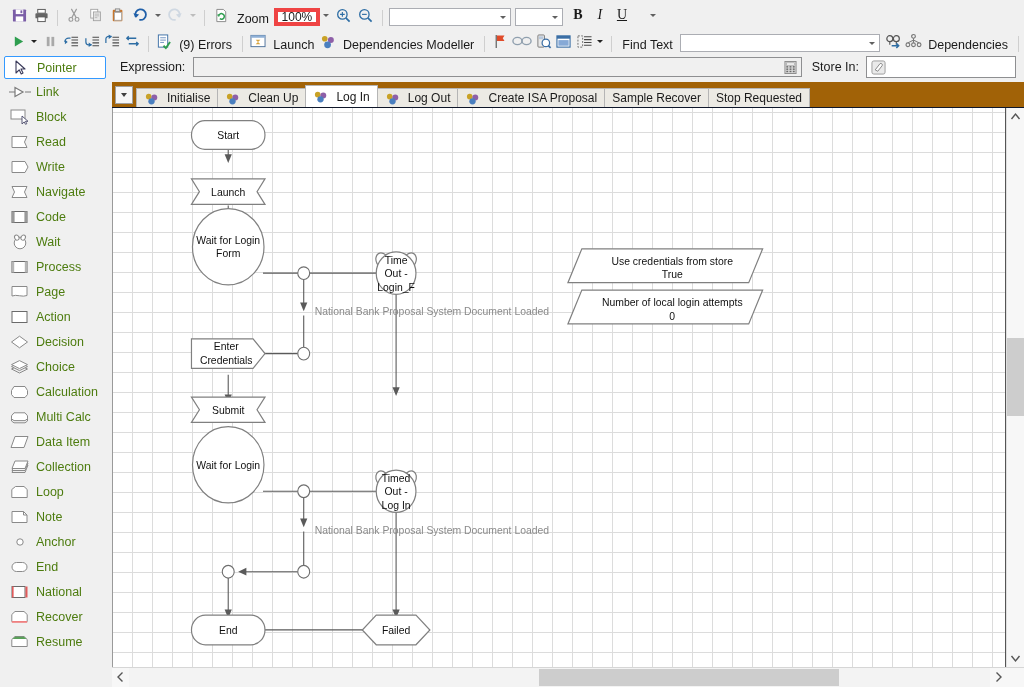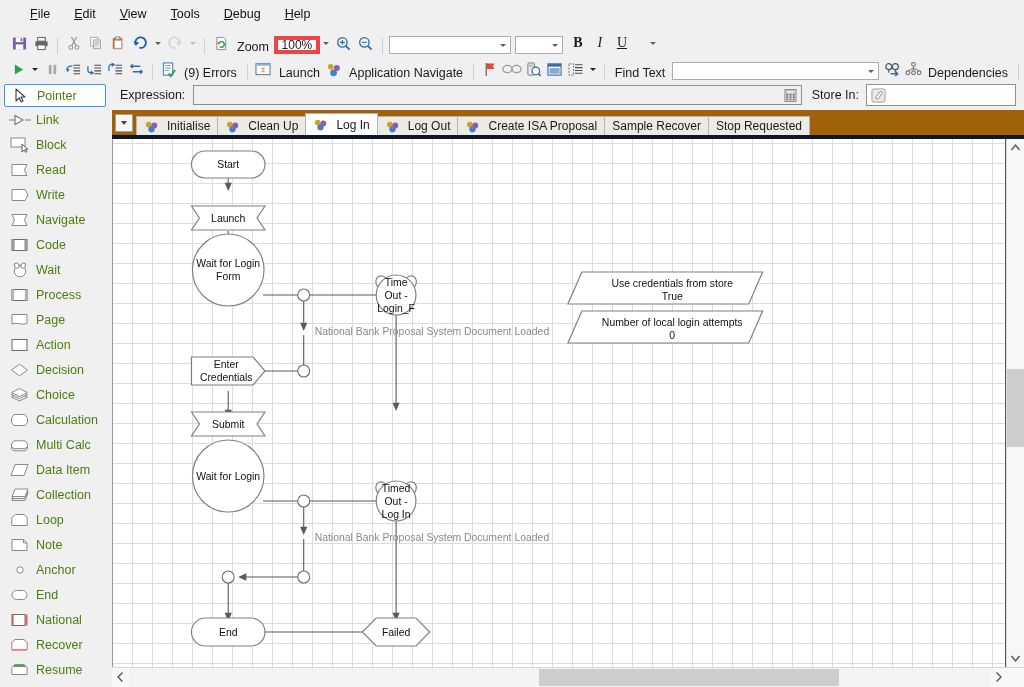--- a/index.html
+++ b/index.html
@@ -52,21 +52,21 @@
 
   
   .rightpane{flex:1 1 auto;display:flex;flex-direction:column;min-width:0;background:#a16207;}
   .tabstrip{height:25px;display:flex;align-items:flex-end;flex:0 0 auto;padding-left:1px;}
   .tabs-arrow{width:18px;height:18px;border:1px solid #a0a0a0;background:#f6f6f6;display:flex;align-items:center;justify-content:center;margin:0 3px 3px 2px;box-sizing:border-box;}
   .tab{height:19px;display:flex;align-items:center;padding:0 7px;border:1px solid #b5b5b5;border-bottom:none;background:#eceae4;font-size:12px;margin-right:-1px;box-sizing:border-box;cursor:default;white-space:nowrap;}
   .tab.active{background:#ffffff;height:22px;font-weight:normal;position:relative;z-index:3;}
   .tab-ico{width:15px;height:13px;margin-right:4px;display:block;}
 
   
-  .canvaswrap{flex:1 1 auto;display:flex;min-height:0;position:relative;border-top:4px solid #0f172a;}
+  .canvaswrap{flex:1 1 auto;display:flex;min-height:0;position:relative;border-top:1px solid #0f172a;}
   .canvas{flex:1 1 auto;position:relative;overflow:hidden;background:#fff;
      background-image:linear-gradient(to right,#dcdcdc 1px,transparent 1px),
                       linear-gradient(to bottom,#dcdcdc 1px,transparent 1px);
      background-size:20px 20px;background-position:-1px 4px;
      border-left:1px solid #9a9a9a;border-right:1px solid #555;}
   .vscroll{width:17px;flex:0 0 auto;background:#f7f7f7;display:flex;flex-direction:column;justify-content:space-between;align-items:center;border-left:1px solid #dfdfdf;}
   .sb-arrow{width:17px;height:17px;display:flex;align-items:center;justify-content:center;color:#5a5a5a;font-size:9px;}
   .vthumb{position:absolute;right:0;width:17px;background:#cdcdcd;}
   .hscrollrow{height:19px;flex:0 0 auto;display:flex;align-items:stretch;background:#f7f7f7;border-top:1px solid #d6d6d6;}
   .hscroll{flex:1 1 auto;position:relative;background:#f3f3f3;}
@@ -79,28 +79,20 @@
   .linklabel{font-family:"Liberation Sans",sans-serif;font-size:10.5px;fill:#8a8a8a;}
   .shape{fill:#fff;stroke:#808080;stroke-width:1.2;}
   .conn{stroke:#5a5a5a;stroke-width:1.1;fill:none;}
   .anchor{fill:#fff;stroke:#6e6e6e;stroke-width:1.1;}
 </style>
 </head>
 <body>
 
 <div class="app">
 
-  <div class="menubar">
-    <div class="mi"><u>F</u>ile</div>
-    <div class="mi"><u>E</u>dit</div>
-    <div class="mi"><u>V</u>iew</div>
-    <div class="mi"><u>T</u>ools</div>
-    <div class="mi"><u>D</u>ebug</div>
-    <div class="mi"><u>H</u>elp</div>
-  </div>
 
   <div class="toolbar">
     <div class="tb-btn">
       <svg width="15" height="15" viewBox="0 0 16 16">
           <rect x="1" y="1.5" width="14" height="13" rx="1" fill="#7b5ea7"></rect>
           <rect x="4" y="1.5" width="8" height="5" fill="#fff"></rect>
           <rect x="9" y="2.5" width="2" height="3" fill="#7b5ea7"></rect>
           <rect x="4" y="9" width="8" height="5.5" fill="#fff"></rect>
         </svg>
     </div>
@@ -262,21 +254,21 @@
         </svg>
     </div>
     <div class="tb-label">Launch</div>
     <div class="tb-btn" style="width:20px">
       <svg width="17" height="15" viewBox="0 0 18 16">
           <circle cx="5" cy="5" r="3" fill="#c9a227"></circle>
           <circle cx="11.5" cy="6.5" r="3.2" fill="#8e5fa8"></circle>
           <circle cx="8" cy="11.5" r="3.6" fill="#4a7fbf"></circle>
         </svg>
     </div>
-    <div class="tb-label">Application Navigate</div>
+    <div class="tb-label">Dependencies Modeller</div>
     <div class="tb-sep"></div>
     <div class="tb-btn">
       <svg width="14" height="15" viewBox="0 0 14 16">
           <path d="M3 1v14" stroke="#6a6a6a" stroke-width="1.4"></path>
           <path d="M3.8 1.5h8l-1.8 3 1.8 3h-8z" fill="#e04b2a"></path>
         </svg>
     </div>
     <div class="tb-btn" style="width:24px">
       <svg width="20" height="12" viewBox="0 0 22 12">
           <ellipse cx="6" cy="6" rx="5" ry="4" fill="none" stroke="#8f9fae" stroke-width="1.5"></ellipse>

